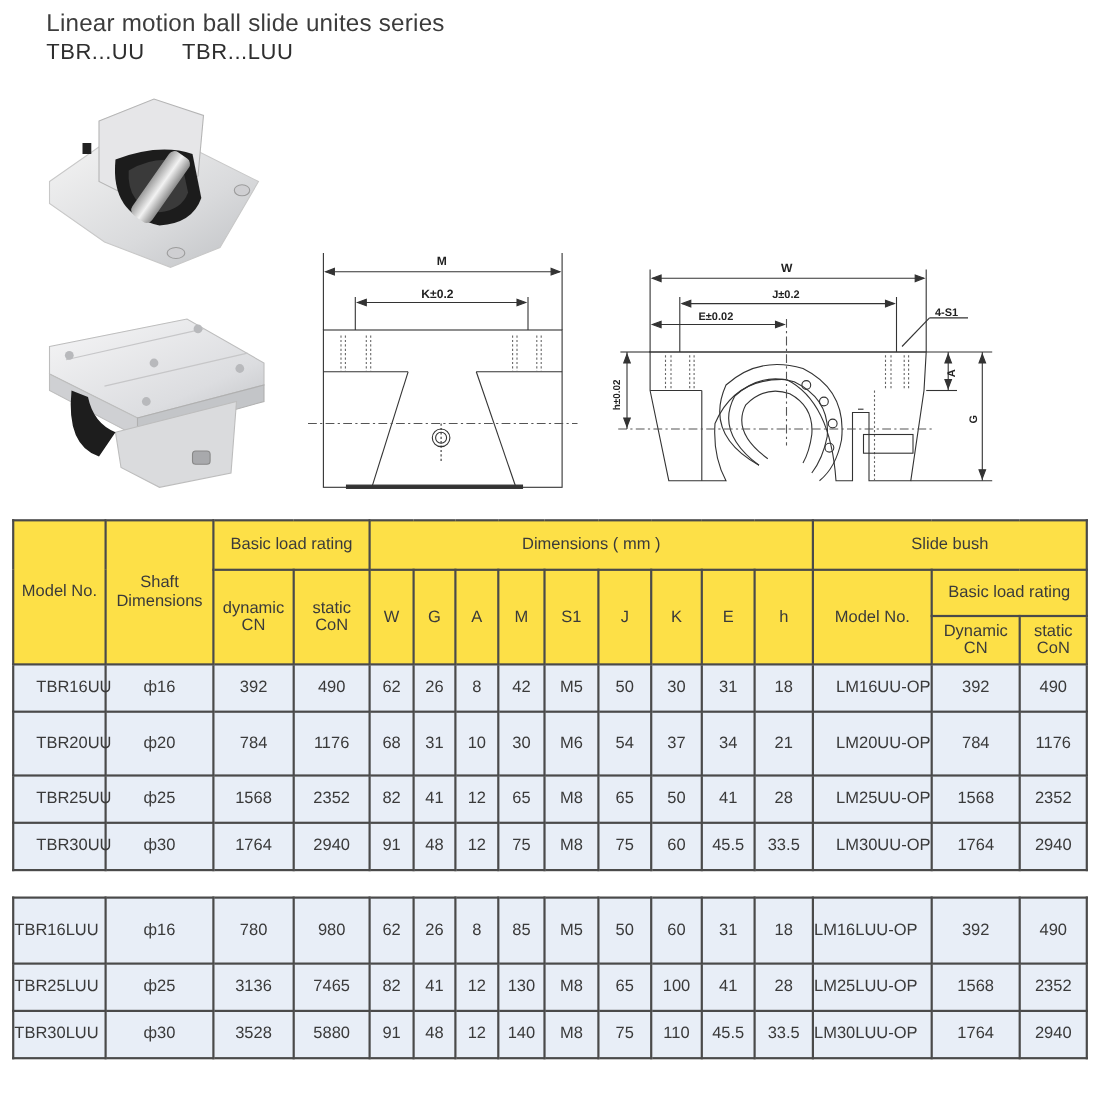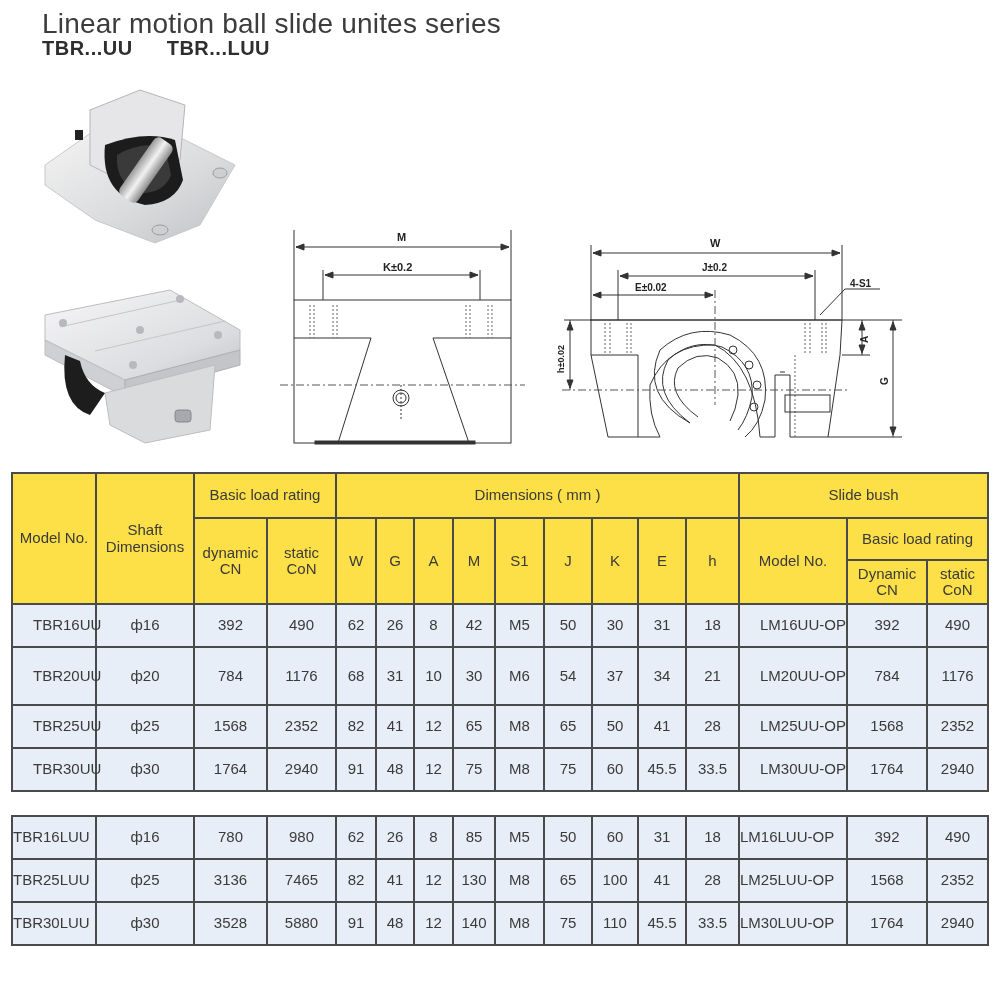--- a/index.html
+++ b/index.html
@@ -1,19 +1,19 @@
 <!DOCTYPE html>
 <html><head>
 <meta charset="utf-8">
 <style>
   html, body { margin:0; padding:0; background:#ffffff; }
   body { width:1000px; height:1000px; position:relative; overflow:hidden;
          font-family: "Liberation Sans", "DejaVu Sans", sans-serif; color:#3a3a3a; }
-  .title1 { position:absolute; left:42px; top:8px; font-size:28px; color:#3c3c3c; letter-spacing:0.2px; }
-  .title2 { position:absolute; left:42px; top:37px; font-size:20px; font-weight:bold; color:#2e2e2e; letter-spacing:0.5px; }
+  .title1 { position:absolute; left:42px; top:8px; font-size:22px; color:#3c3c3c; letter-spacing:0.2px; }
+  .title2 { position:absolute; left:42px; top:37px; font-size:20px; font-weight:normal; color:#2e2e2e; letter-spacing:0.5px; }
   .title2 span { margin-right:34px; }
 
   .photo { position:absolute; }
   .drawing { position:absolute; }
 
   table.spec { position:absolute; border-collapse:collapse; table-layout:fixed; }
   table.spec td { border:2px solid #4a4a4a; text-align:center; vertical-align:middle;
                   font-size:15px; color:#3a3a3a; padding:0; background:#e8eef7; line-height:1.1; }
   table.spec td.hd { background:#fde047; font-size:15px; }
   table.spec td.left { text-align:left; padding-left:20px; }
@@ -311,21 +311,21 @@
     <col style="width:49px">
       <col style="width:48px">
       <col style="width:46px">
       <col style="width:48px">
     <col style="width:53px">
       <col style="width:108px">
       <col style="width:80px">
       <col style="width:61px">
   </colgroup>
   <tbody id="luu-body">
-      <tr style="height: 43px;">
+      <tr style="height: 60px;">
         <td class="tight">TBR16LUU</td>
         <td>ф16</td>
         <td>780</td>
         <td>980</td>
         <td>62</td>
         <td>26</td>
         <td>8</td>
         <td>85</td>
         <td>M5</td>
         <td>50</td>

